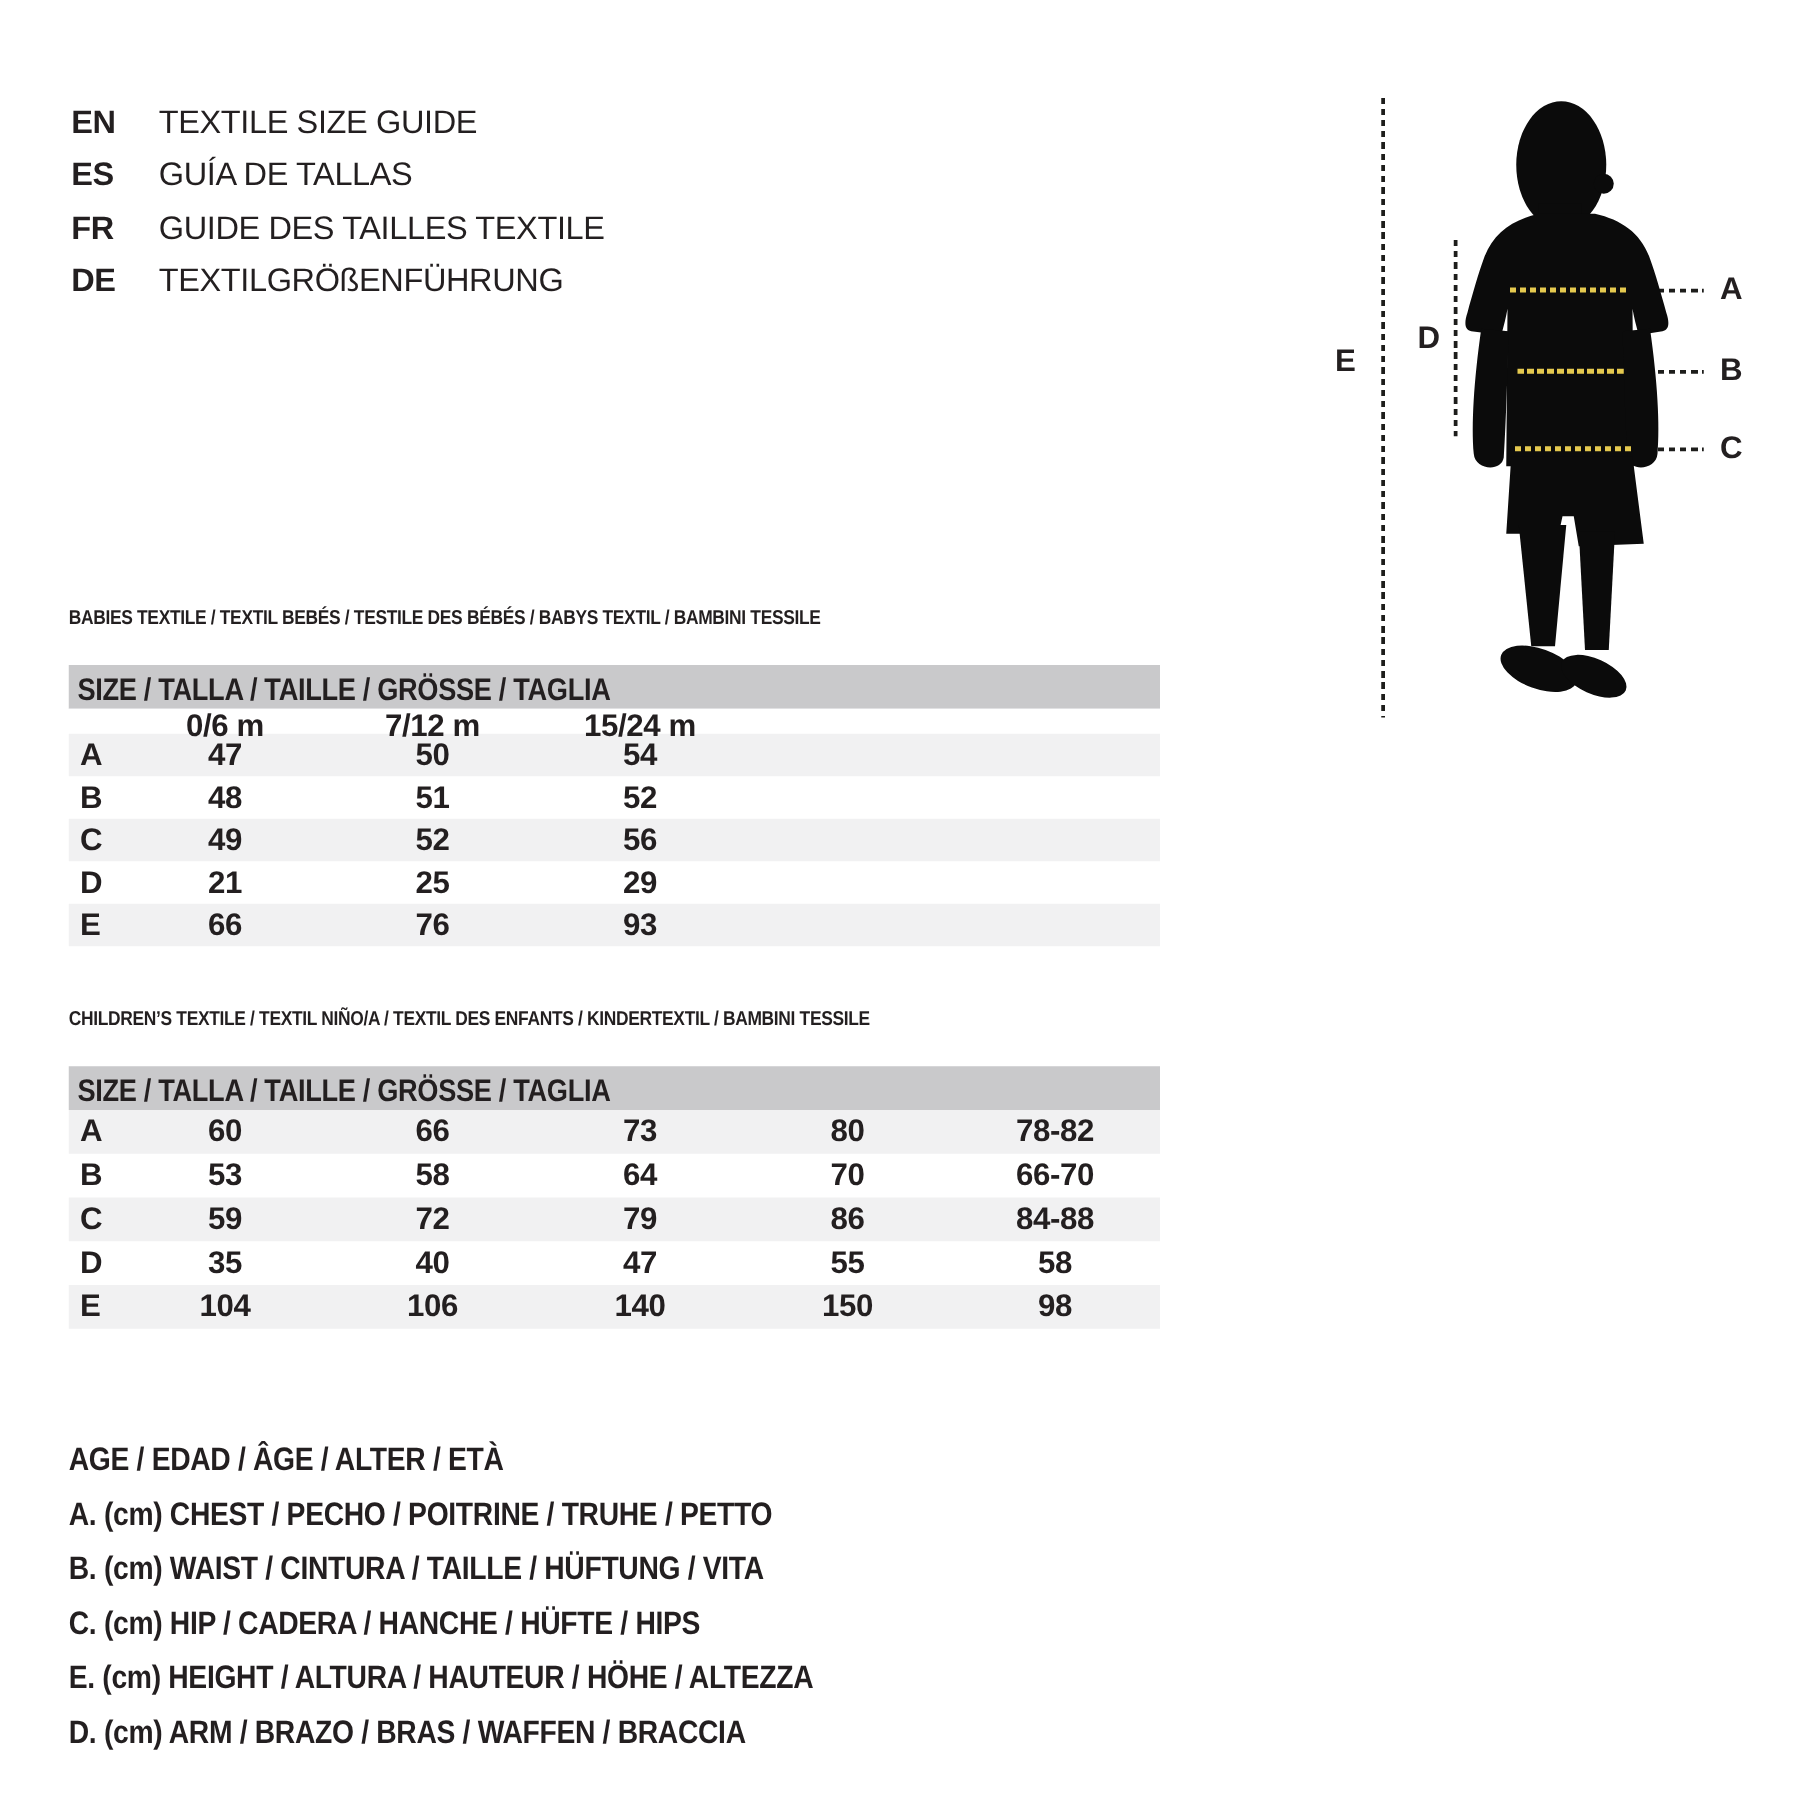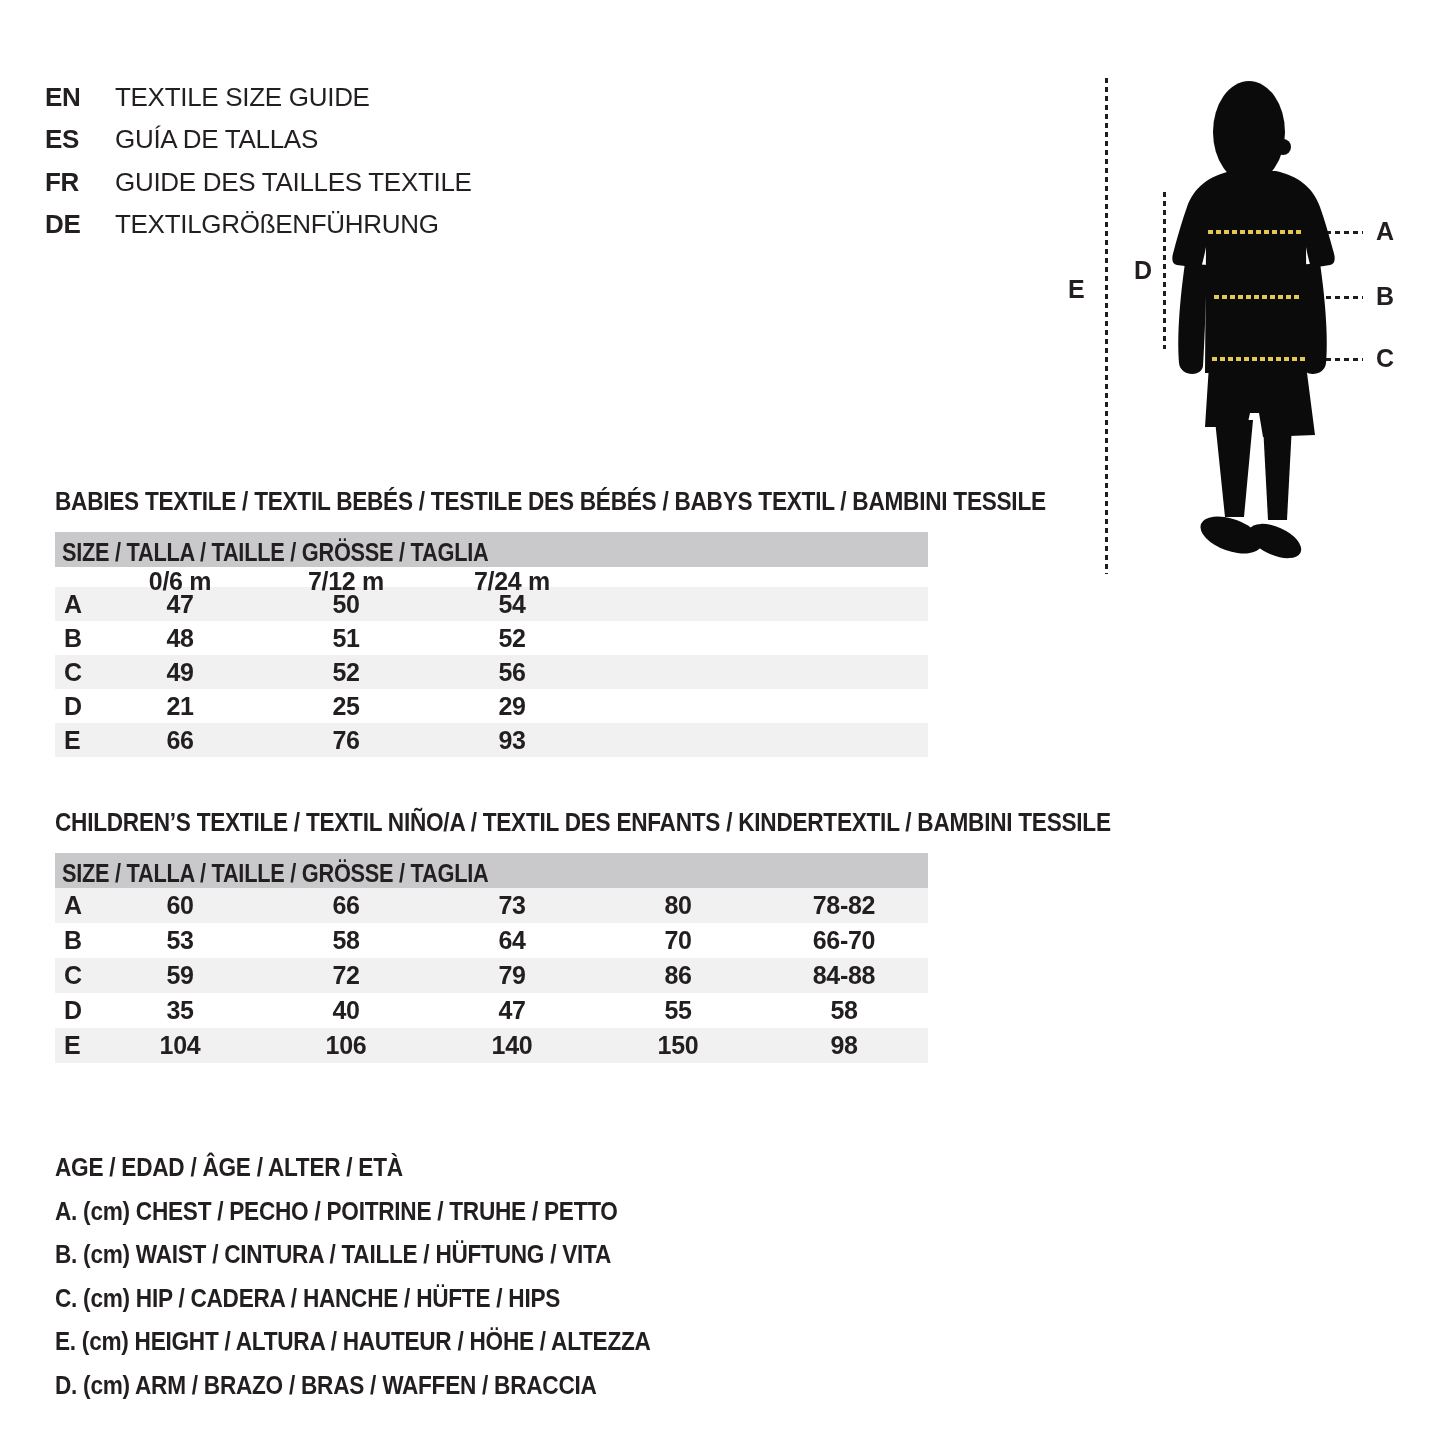--- a/index.html
+++ b/index.html
@@ -1,21 +1,21 @@
 <!DOCTYPE html>
 <html><head>
 <meta charset="utf-8">
 <style>
   html,body { margin:0; padding:0; background:#ffffff; }
   .canvas {
     position:relative; width:1445px; height:1445px; background:#ffffff;
     font-family:"Liberation Sans", sans-serif; color:#231f20; overflow:hidden;
   }
   
-  .lang-block { position:absolute; left:45px; top:76px; }
+  .lang-block { position:absolute; left:57px; top:76px; }
   .lang-row { display:flex; height:42.5px; align-items:center; }
   .lang-code { width:70px; font-size:26px; font-weight:700; letter-spacing:-0.3px; }
   .lang-label { font-size:26px; font-weight:400; letter-spacing:-0.3px; white-space:nowrap; }
 
   
   .figure { position:absolute; left:0; top:0; width:1445px; height:620px; }
   .vdash { position:absolute; width:3px;
     background:repeating-linear-gradient(to bottom,#1d1d1b 0 5px,transparent 5px 9px); z-index:1; }
   .e-line { left:1105px; top:78px; height:496px; }
   .d-line { left:1163px; top:192px; height:157px; }
@@ -30,21 +30,21 @@
   .ydash.yb { left:1214px; top:295px; width:85px; }
   .ydash.yc { left:1212px; top:357px; width:93px; }
   .mlabel { position:absolute; font-size:25px; font-weight:700; z-index:4; }
   .mlabel.a { left:1376px; top:217px; }
   .mlabel.b { left:1376px; top:282px; }
   .mlabel.c { left:1376px; top:344px; }
   .mlabel.d { left:1134px; top:256px; }
   .mlabel.e { left:1068px; top:275px; }
 
   
-  .sec-title { position:absolute; left:55px; font-size:26px; font-weight:700;
+  .sec-title { position:absolute; left:55px; font-size:16px; font-weight:700;
     white-space:nowrap; letter-spacing:-0.3px; }
   .sec-title > span { display:inline-block; transform:scaleX(0.87); transform-origin:0 50%; }
   .babies-title { top:486px; }
   .children-title { top:807px; }
 
   .size-table { position:absolute; left:55px; width:873px; }
   .babies-table { top:532px; }
   .children-table { top:853px; }
   .size-bar { height:35px; background:#c9c9cb; display:flex; align-items:flex-end;
     font-size:25px; font-weight:700; letter-spacing:-0.3px; white-space:nowrap; }
@@ -137,21 +137,21 @@
     <span>BABIES TEXTILE / TEXTIL BEBÉS / TESTILE DES BÉBÉS / BABYS TEXTIL / BAMBINI TESSILE</span>
   </div>
   <div class="size-table babies-table" id="babies-table">
     <div class="size-bar">
       <span>SIZE / TALLA / TAILLE / GRÖSSE / TAGLIA</span>
     </div>
   <div class="trow head">
         <div class="cell rlabel"></div>
         <div class="cell">0/6 m</div>
         <div class="cell">7/12 m</div>
-        <div class="cell">7/24 m</div>
+        <div class="cell">15/24 m</div>
         <div class="cell"></div>
         <div class="cell"></div>
         <div class="cell"></div>
       </div>
       <div class="trow striped">
         <div class="cell rlabel">A</div>
         <div class="cell">47</div>
         <div class="cell">50</div>
         <div class="cell">54</div>
         <div class="cell"></div>

